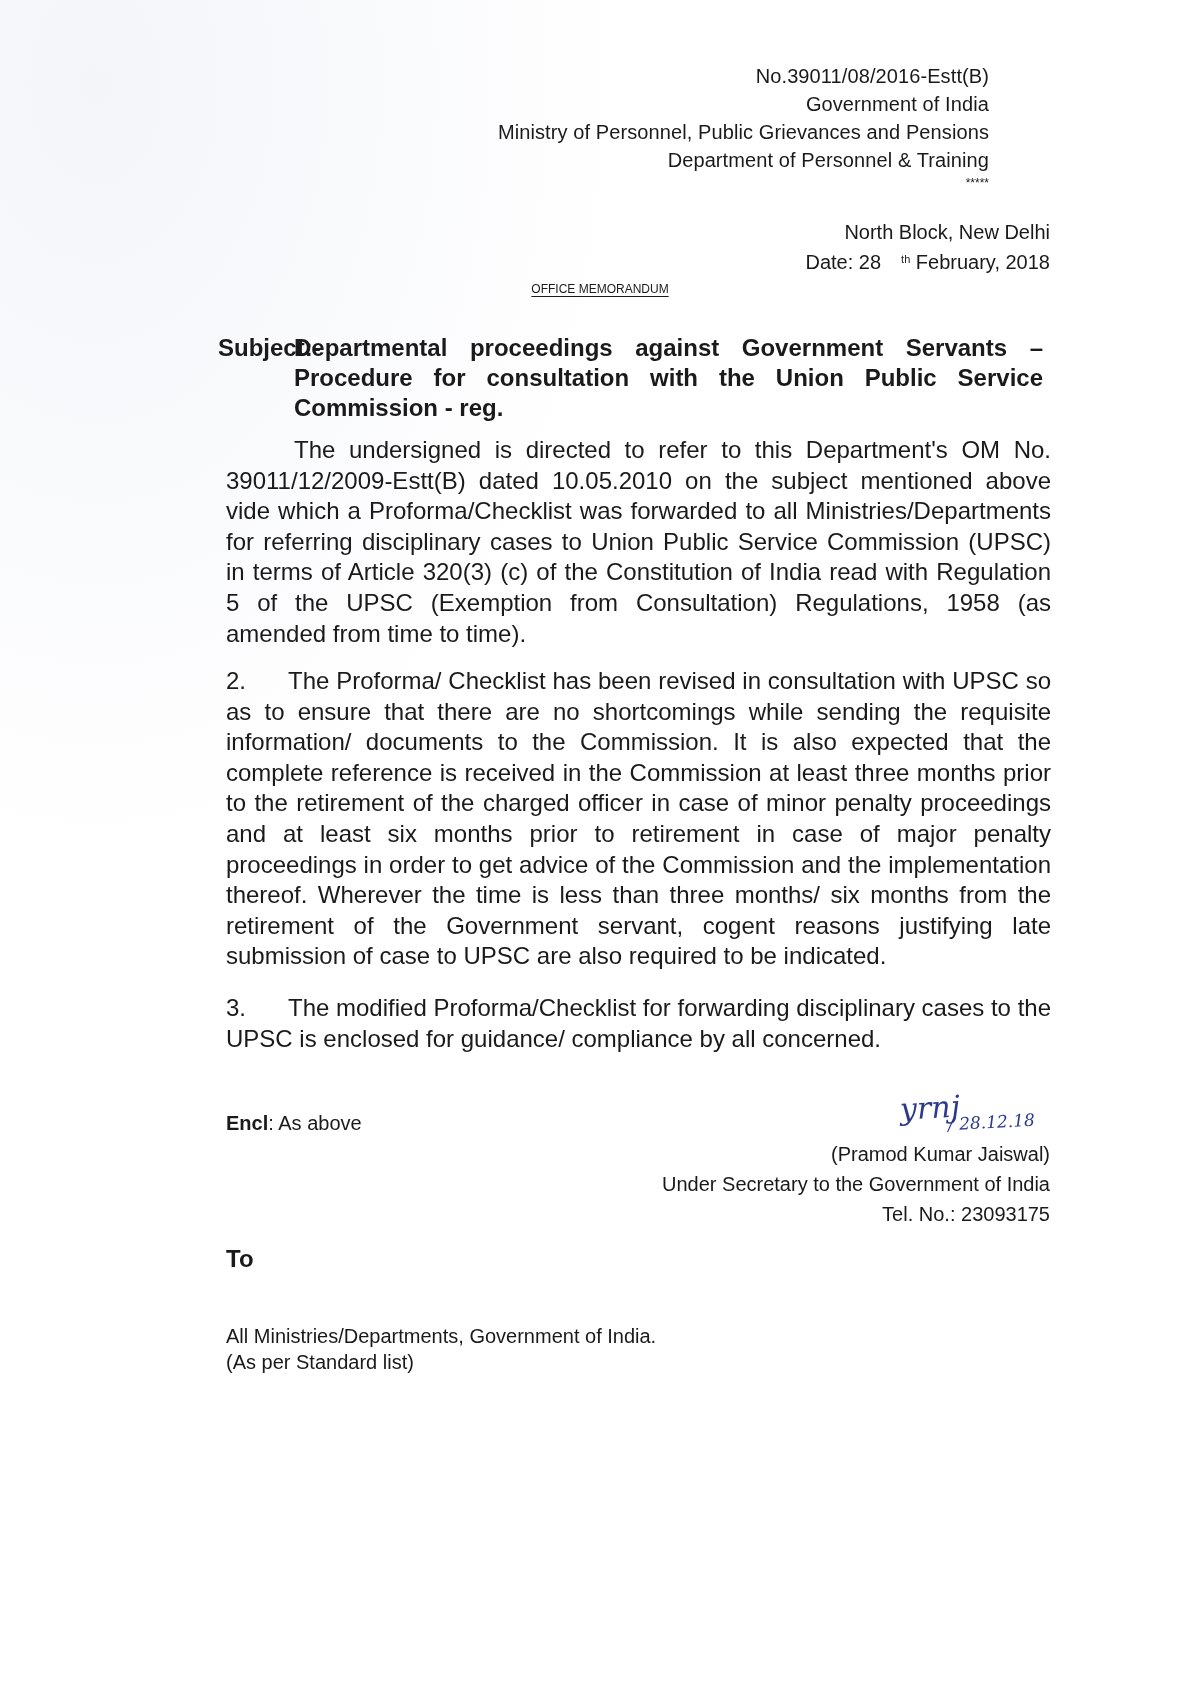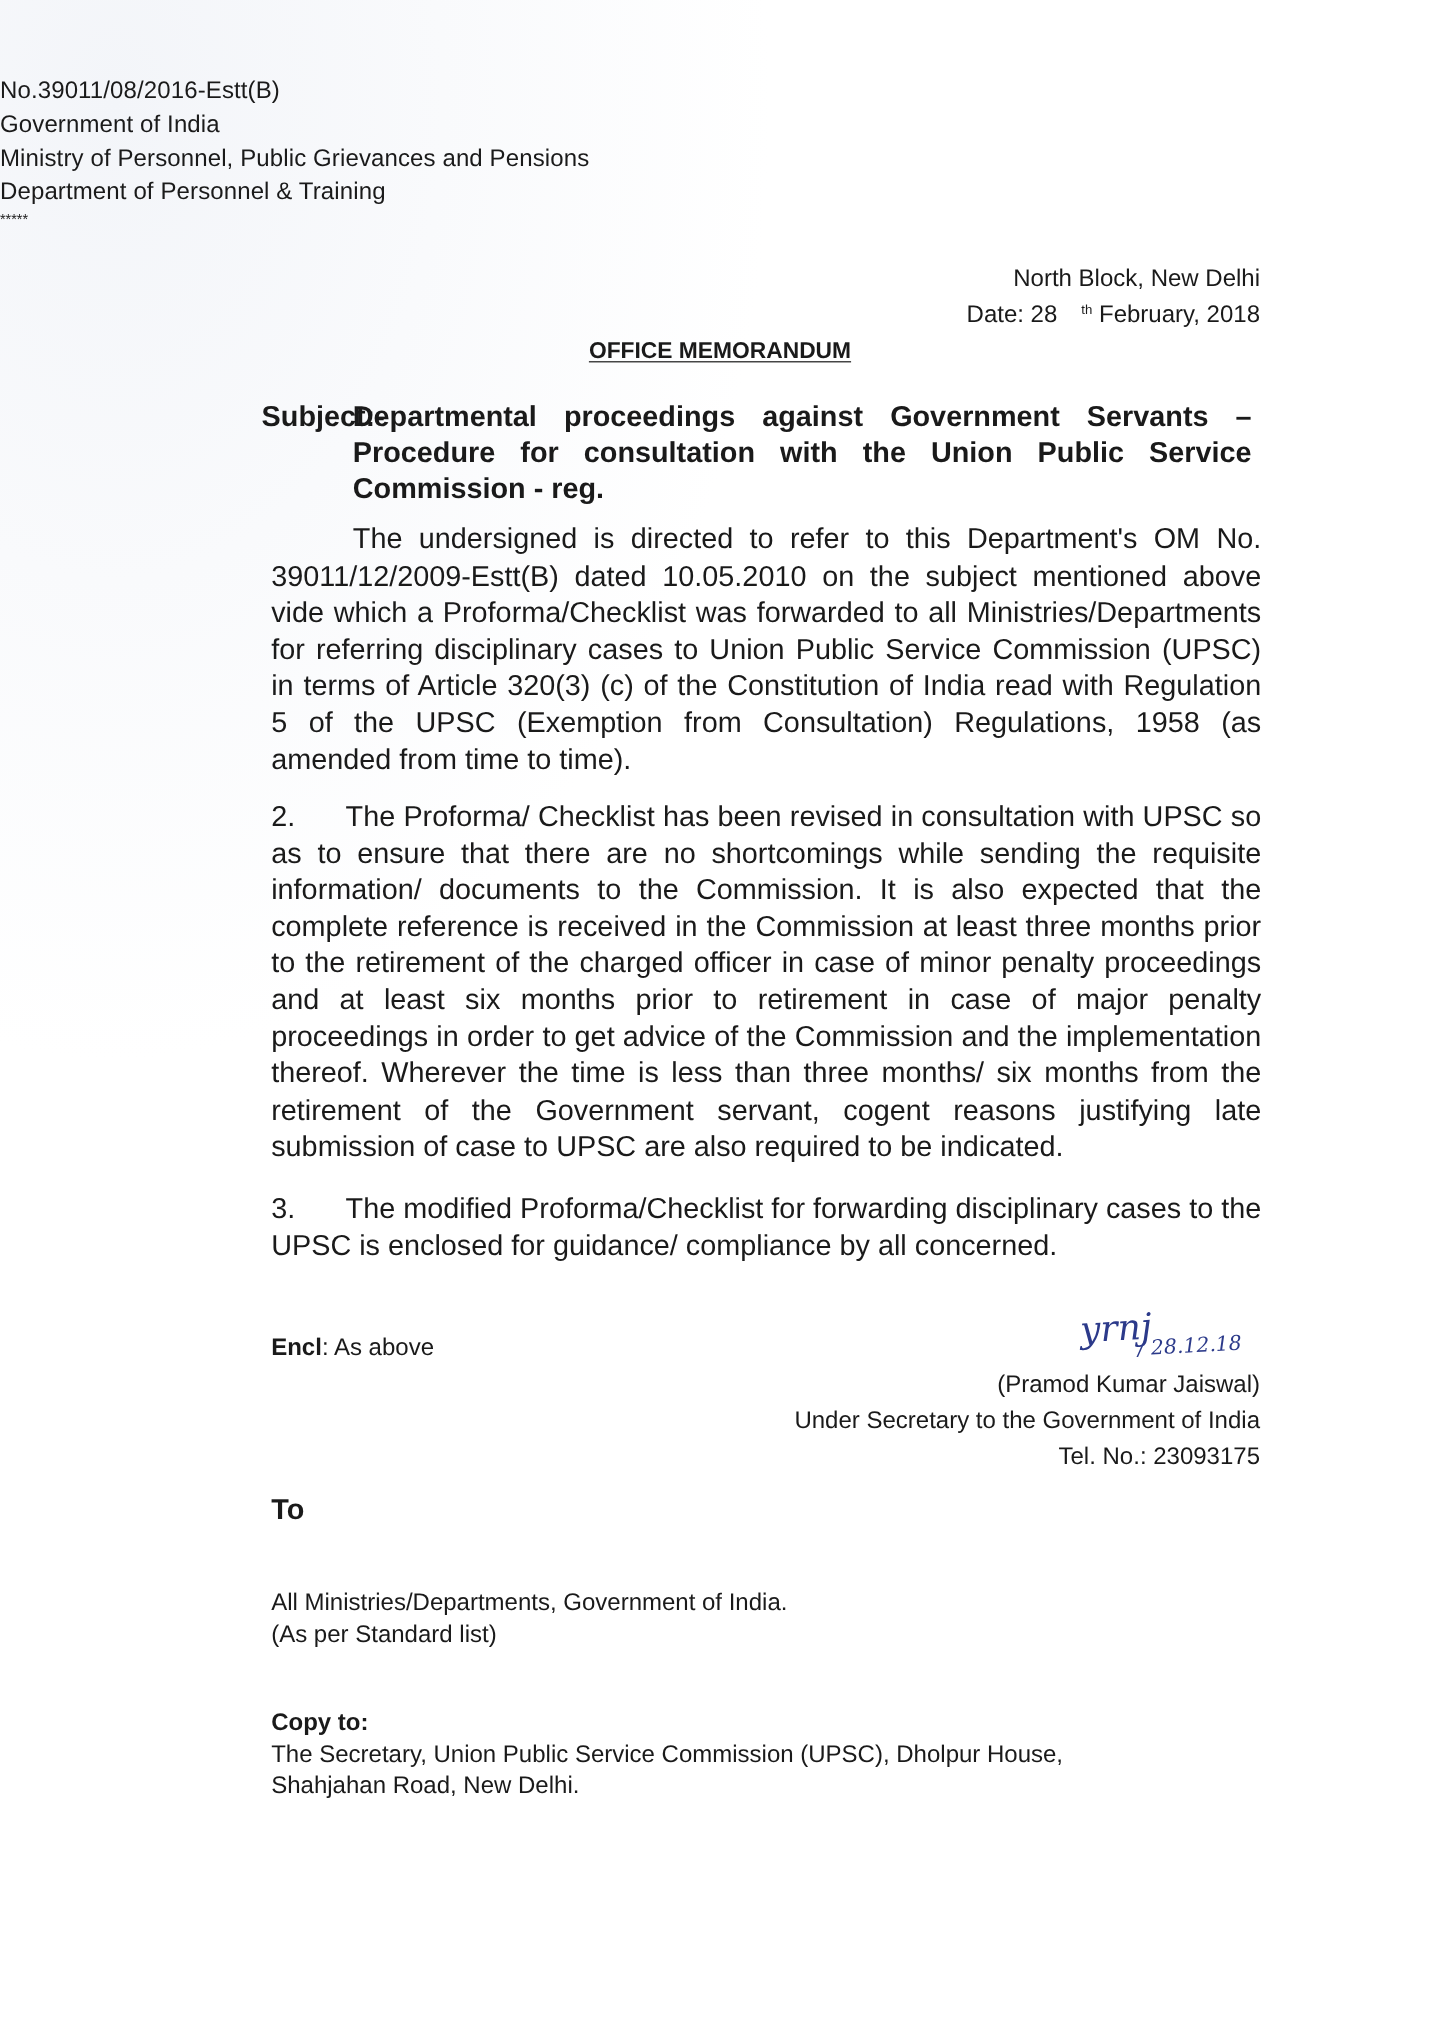--- a/index.html
+++ b/index.html
@@ -9,32 +9,32 @@
     position: relative;
     overflow: hidden;
     font-family: "Liberation Sans", sans-serif;
     color: #1a1a1a;
   }
   .page {
     position: absolute; left: 0; top: 0; width: 1200px; height: 1697px;
     background: radial-gradient(ellipse at 8% 5%, #f3f5f9 0%, #ffffff 35%);
   }
   .header-line {
-    position: absolute; left: 0; width: 989px; text-align: left;
+    position: absolute; left: 0; width: 989px; text-align: right;
     font-size: 20px; line-height: 28px; letter-spacing: 0.1px;
   }
   .stars { font-size: 12px; letter-spacing: 0; }
   .right-line {
     position: absolute; right: 150px; text-align: right;
     font-size: 20px; line-height: 28px;
   }
   sup { font-size: 11px; vertical-align: top; position: relative; top: -3px; margin-left: 20px; }
   .om-title {
     position: absolute; left: 0; width: 1200px; text-align: center;
-    font-weight: bold; font-size: 19px; text-decoration: underline;
+    font-weight: normal; font-size: 12px; text-decoration: underline;
     text-underline-offset: 3px;
   }
   .subject {
     position: absolute; left: 218px; width: 825px;
     font-weight: bold; font-size: 24px; line-height: 30px;
   }
   .subject-label { position: absolute; left: 0; top: 0; }
   .subject-text { margin-left: 76px; text-align: justify; text-align-last: left; }
   .para {
     position: absolute; left: 226px; width: 825px;
@@ -103,19 +103,14 @@
   <div class="right-line" style="top:1140px;">(Pramod Kumar Jaiswal)</div>
   <div class="right-line" style="top:1170px;">Under Secretary to the Government of India</div>
   <div class="right-line" style="top:1200px;">Tel. No.: 23093175</div>
 
   <div class="to-label">To</div>
   <div class="block" style="top:1296px;">
     <div>All Ministries/Departments, Government of India.</div>
     <div>(As per Standard list)</div>
   </div>
 
-  <div class="block" style="top:1396px;">
-    <div class="copy-label">Copy to:</div>
-    <div>The Secretary, Union Public Service Commission (UPSC), Dholpur House,</div>
-    <div>Shahjahan Road, New Delhi.</div>
-  </div>
 
 </div>
 
 </body></html>

